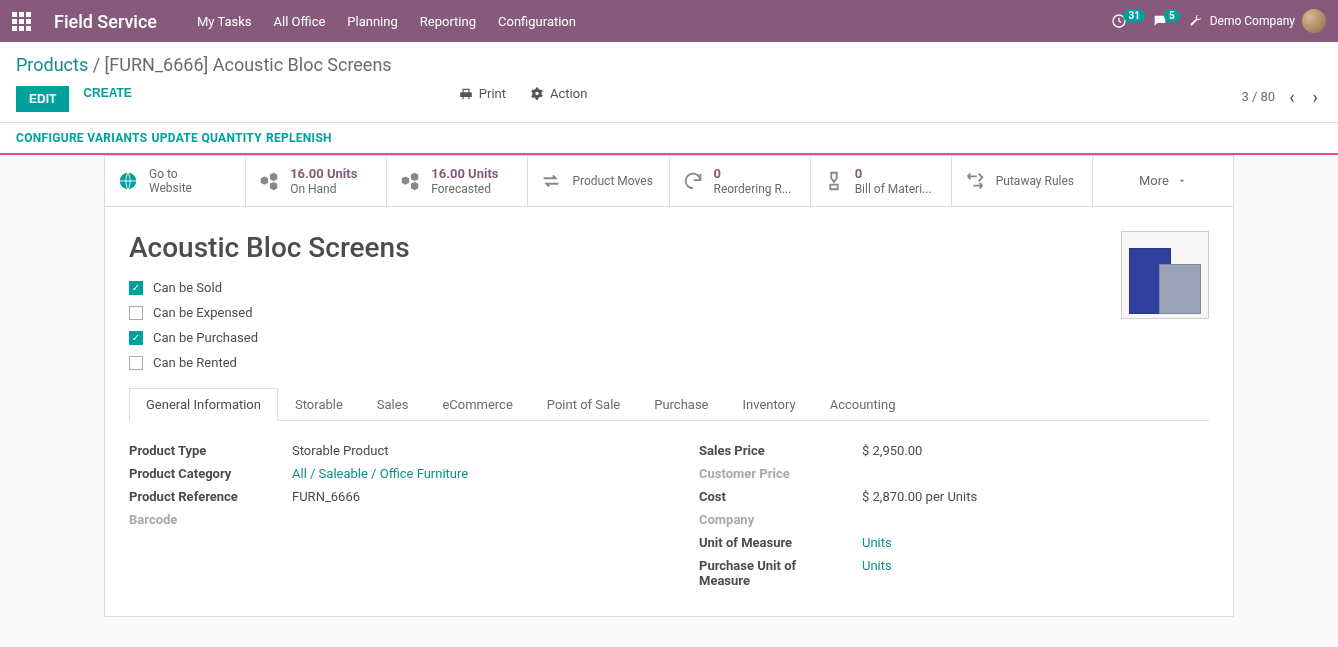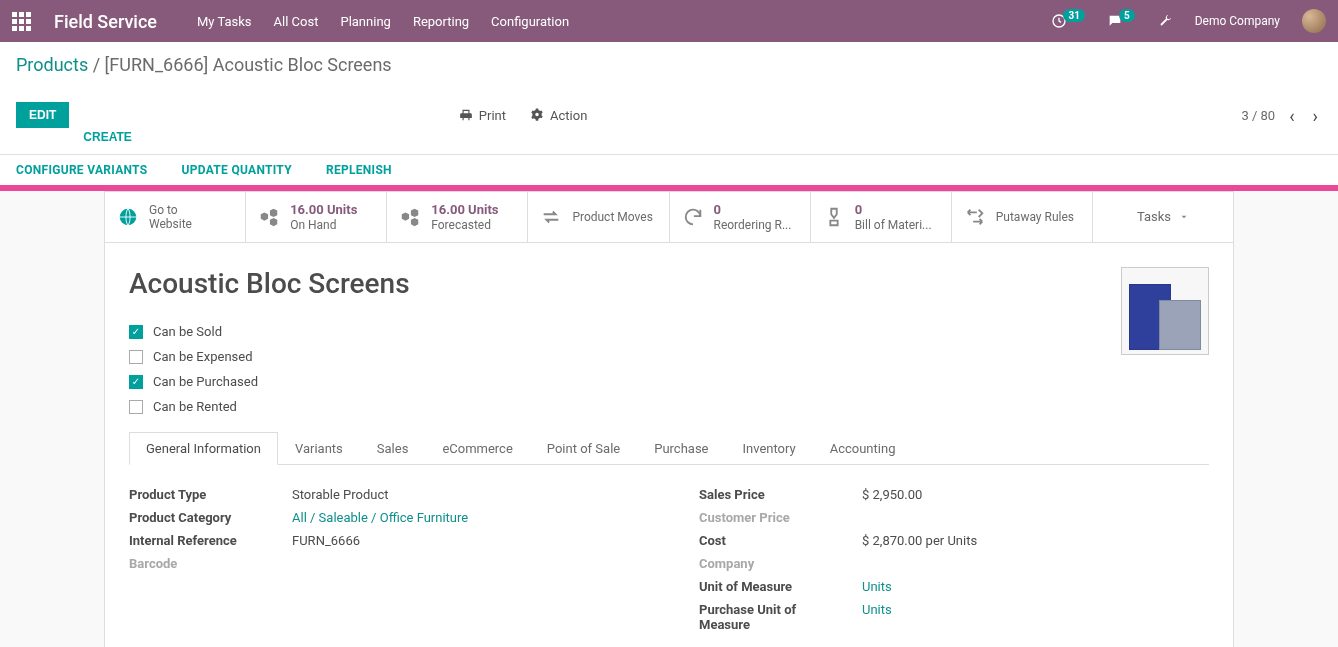--- a/index.html
+++ b/index.html
@@ -4,52 +4,52 @@
 <style>
 * { box-sizing: border-box; margin: 0; padding: 0; }
 body { font-family: -apple-system, BlinkMacSystemFont, "Segoe UI", Roboto, "Helvetica Neue", Arial, sans-serif; font-size: 13px; color: #4c4c4c; background: #f9f9f9; }
 .topbar { background: #875A7B; color: #fff; height: 42px; display: flex; align-items: center; padding: 0 12px; }
 .apps-icon { width: 24px; display: grid; grid-template-columns: repeat(3,5px); grid-template-rows: repeat(3,5px); gap: 2px; margin-right: 18px; cursor: pointer; }
 .apps-icon span { background: #fff; width: 5px; height: 5px; }
 .brand { font-size: 18px; font-weight: 500; margin-right: 40px; }
 .topnav { display: flex; gap: 22px; }
 .topnav a { color: #fff; text-decoration: none; font-size: 13px; cursor: pointer; }
 .topbar-spacer { flex: 1; }
-.topbar-right { display: flex; align-items: center; gap: 22px; }
+.topbar-right { display: flex; align-items: center; gap: 7px; }
 .icon-badge { position: relative; display: inline-flex; align-items: center; cursor: pointer; }
 .badge { background: #00A09D; color: #fff; font-size: 10px; font-weight: 700; padding: 1px 5px; border-radius: 8px; margin-left: -4px; position: relative; top: -6px; }
 .wrench-icon, .clock-icon, .chat-icon { color:#fff; }
 .avatar { width: 24px; height: 24px; border-radius: 50%; background: radial-gradient(circle at 30% 30%, #d8b896, #8a6a4a); }
 .company { color:#fff; font-size:12px; cursor:pointer; }
 .breadcrumb-bar { padding: 12px 16px 6px 16px; background:#fff; border-bottom:1px solid #eee0; }
 .breadcrumb { font-size: 18px; color:#6b6b6b; }
 .breadcrumb a { color:#0f8f8b; text-decoration:none; cursor:pointer; font-size:18px; }
 .breadcrumb a:after { content:" / "; color:#6b6b6b; }
-.actions-bar { display:flex; align-items:center; padding: 4px 16px 10px 16px; background:#fff; border-bottom:1px solid #e0e0e0; }
+.actions-bar { display:flex; align-items:flex-start; padding: 4px 16px 10px 16px; background:#fff; border-bottom:1px solid #e0e0e0; }
 .btn-edit { background:#00A09D; color:#fff; border:1px solid #00A09D; padding:5px 12px; font-weight:700; font-size:12px; cursor:pointer; margin-right:14px; box-shadow: 0 0 0 2px #cfeeed inset, 0 0 0 1px #00A09D; }
 .btn-edit { box-shadow: none; }
-.btn-create { color:#00A09D; background:none; border:none; font-weight:700; font-size:12px; cursor:pointer;margin-top:44px; }
+.btn-create { color:#00A09D; background:none; border:none; font-weight:700; font-size:12px; cursor:pointer; }
 .mid-actions { margin-left:auto; margin-right:auto; display:flex; gap:24px; }
 .subtle-action { color:#555; cursor:pointer; display:flex; align-items:center; gap:6px; font-size:13px; }
 .pager { margin-left:auto; display:flex; align-items:center; gap:10px; color:#6b6b6b; font-size:13px; }
 .pager-arrow { cursor:pointer; color:#4c4c4c; font-size:18px; padding:0 4px; }
 .pager-lbl { }
-.subbar { background:#fff; border-bottom:6px solid #ec4899; padding: 8px 16px; display:flex; gap:34px; }
+.subbar { background:#fff; border-bottom:2px solid #ec4899; padding: 8px 16px; display:flex; gap:4px; }
 .subbar a { color:#00A09D; font-weight:700; font-size:12px; letter-spacing:.3px; text-decoration:none; cursor:pointer; }
 .main { padding: 0 0 40px 0; }
 .stat-row { display:flex; margin: 0 auto; max-width: 1130px; background:#fff; border:1px solid #ddd; border-bottom:none; }
 .stat { flex:1; border-right:1px solid #ddd; padding:10px 12px; display:flex; align-items:center; gap:10px; cursor:pointer; min-width:0; }
 .stat:last-child { border-right:none; }
 .stat .label-lines { display:flex; flex-direction:column; line-height:1.2; min-width:0; }
 .stat .num { color:#875A7B; font-weight:700; font-size:13px; white-space:nowrap; overflow:hidden; text-overflow:ellipsis; }
 .stat .txt { color:#6b6b6b; font-size:12px; white-space:nowrap; overflow:hidden; text-overflow:ellipsis; }
 .stat-icon { color:#6b6b6b; flex-shrink:0; }
 .more-stat { justify-content:center; color:#6b6b6b; gap:8px; }
 .sheet { max-width:1130px; margin:0 auto; background:#fff; border:1px solid #ddd; padding: 24px 24px 24px 24px; position:relative; }
-.prod-title { font-size:28px; color:#4c4c4c; font-weight:500; margin-bottom:24px; }
+.prod-title { font-size:28px; color:#4c4c4c; font-weight:500; margin-bottom:16px; }
 .checks { display:flex; flex-direction:column; gap:10px; margin-bottom:18px; }
 .check { display:flex; align-items:flex-end; gap:10px; color:#4c4c4c; font-size:13px; }
 .cbox { width:14px; height:14px; border:1px solid #aaa; display:inline-flex; align-items:center; justify-content:center; background:#fff; }
 .cbox.checked { background:#00A09D; border-color:#00A09D; }
 .cbox.checked:after { content:"✓"; color:#fff; font-size:10px; line-height:1; }
 .prod-image { position:absolute; right:24px; top:24px; width:88px; height:88px; border:1px solid #ccc; background:#f7f7f7; display:flex; align-items:flex-end; justify-content:center; padding:4px; }
 .prod-image .panel1 { width:42px; height:66px; background:#2e3f9c; border:1px solid #2a378a; position:relative; }
 .prod-image .panel2 { width:42px; height:50px; background:#9aa3b8; border:1px solid #808a9e; margin-left:-12px; position:relative; }
 .tabs { display:flex; border-bottom:1px solid #ddd; margin-bottom:18px; }
 .tab { padding:8px 16px; border:1px solid transparent; border-bottom:none; color:#6b6b6b; cursor:pointer; font-size:13px; margin-bottom:-1px; }
@@ -76,21 +76,21 @@
       <span></span>
       <span></span>
       <span></span>
       <span></span>
       <span></span>
       <span></span>
   </div>
   <div class="brand">Field Service</div>
   <div class="topnav">
     <a>My Tasks</a>
-    <a>All Cost</a>
+    <a>All Office</a>
     <a>Planning</a>
     <a>Reporting</a>
     <a>Configuration</a>
   </div>
   <div class="topbar-spacer"></div>
   <div class="topbar-right">
     <span class="icon-badge">
       <svg class="clock-icon" width="16" height="16" viewBox="0 0 24 24" fill="none" stroke="#fff" stroke-width="2">
           <circle cx="12" cy="12" r="9"></circle>
           <path d="M12 7v5l3 2"></path>
@@ -208,21 +208,21 @@
     </div>
     <div class="stat">
       <svg class="stat-icon" width="22" height="22" viewBox="0 0 24 24" fill="none" stroke="#888" stroke-width="2">
           <path d="M4 7h10M4 7l3-3M4 7l3 3M20 17H10M20 17l-3-3M20 17l-3 3M16 4l4 4-4 4"></path>
         </svg>
       <div class="label-lines">
         <span class="txt">Putaway Rules</span>
       </div>
     </div>
     <div class="stat more-stat">
-      <span>Tasks</span>
+      <span>More</span>
       <svg width="10" height="10" viewBox="0 0 24 24" fill="#888">
           <path d="M6 9l6 6 6-6z"></path>
         </svg>
     </div>
   </div>
 
   <div class="sheet">
     <div class="prod-image">
       <div class="panel1"></div>
         <div class="panel2"></div>
@@ -243,41 +243,41 @@
           <span>Can be Purchased</span>
         </label>
       <label class="check">
           <span class="cbox"></span>
           <span>Can be Rented</span>
         </label>
     </div>
 
     <div class="tabs">
       <div class="tab active">General Information</div>
-      <div class="tab">Variants</div>
+      <div class="tab">Storable</div>
       <div class="tab">Sales</div>
       <div class="tab">eCommerce</div>
       <div class="tab">Point of Sale</div>
       <div class="tab">Purchase</div>
       <div class="tab">Inventory</div>
       <div class="tab">Accounting</div>
     </div>
 
     <div class="grid2">
       <div class="col">
         <div class="field-row">
             <div class="field-label">Product Type</div>
             <div class="field-value">Storable Product</div>
           </div>
         <div class="field-row">
             <div class="field-label">Product Category</div>
             <div class="field-value"><a>All / Saleable / Office Furniture</a></div>
           </div>
         <div class="field-row">
-            <div class="field-label">Internal Reference</div>
+            <div class="field-label">Product Reference</div>
             <div class="field-value">FURN_6666</div>
           </div>
         <div class="field-row">
             <div class="field-label muted">Barcode</div>
             <div class="field-value"></div>
           </div>
       </div>
       <div class="col">
         <div class="field-row">
             <div class="field-label">Sales Price</div>

